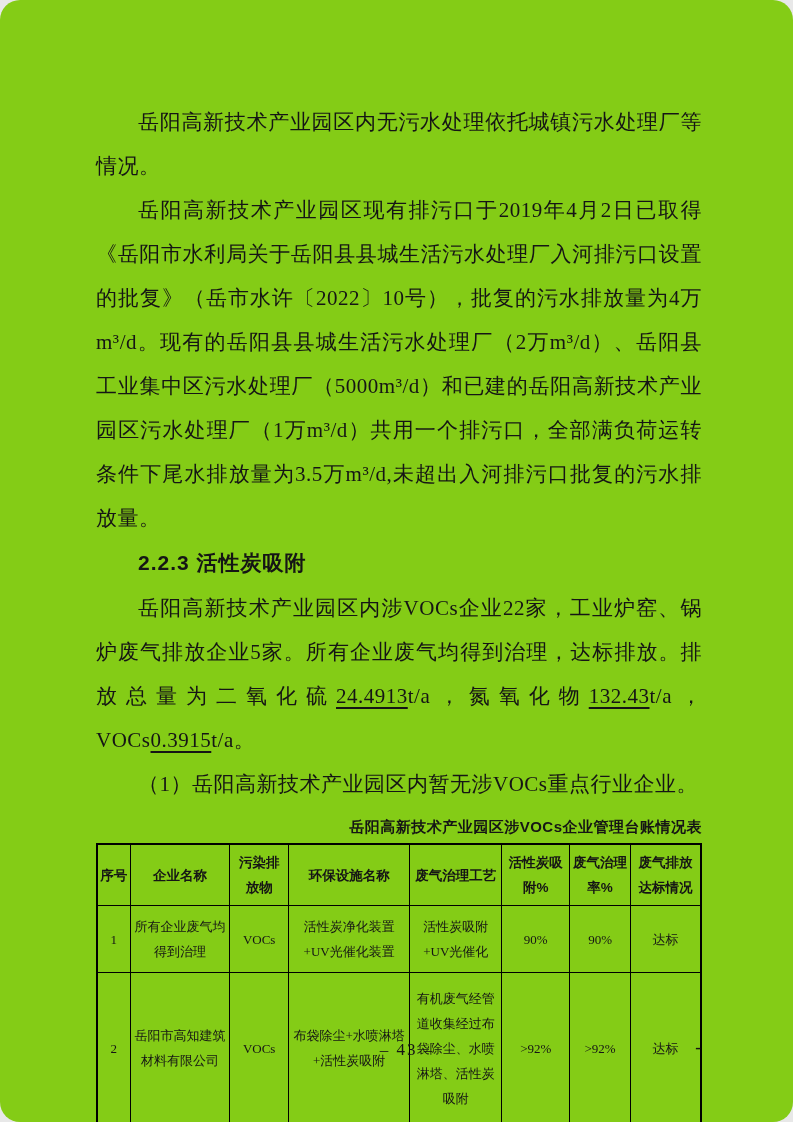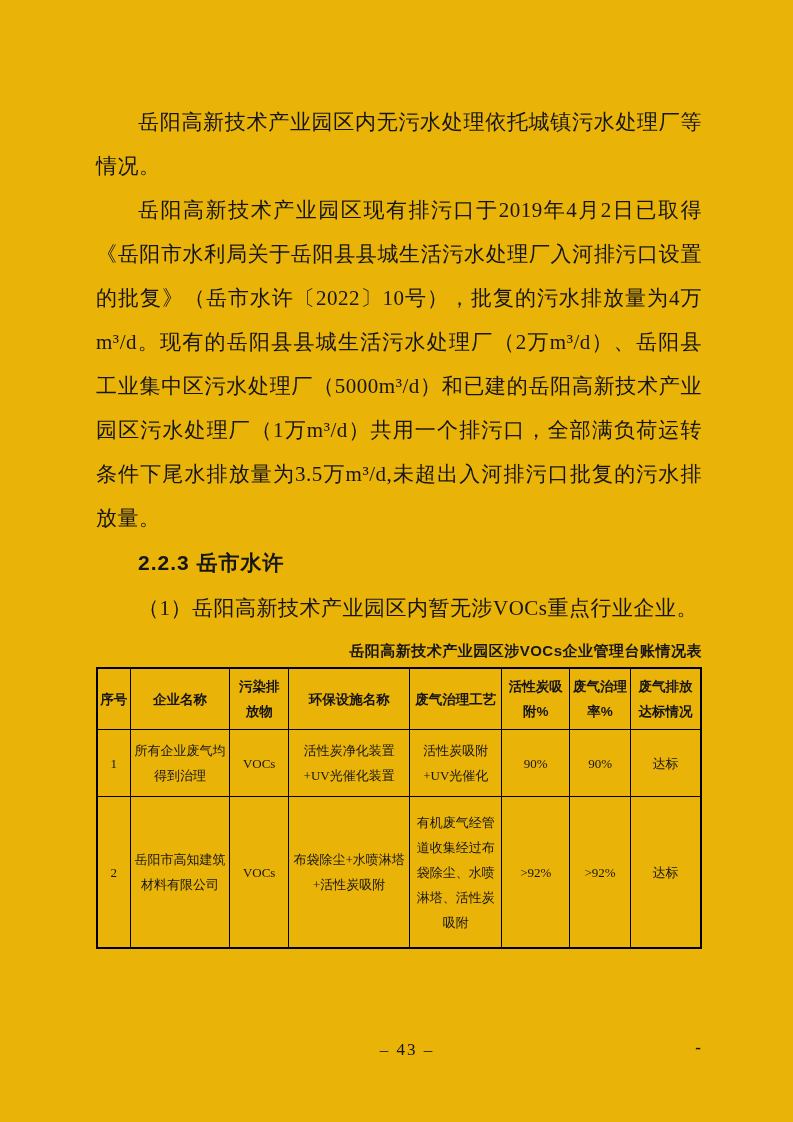--- a/index.html
+++ b/index.html
@@ -1,18 +1,18 @@
 <!DOCTYPE html>
 <html><head>
 <meta charset="utf-8">
 <style>
   html,body{margin:0;padding:0;background:#e8e8e8;}
   .page{
-    width:793px;height:1122px;background:#eab308;position:relative;overflow:hidden;
-    font-family:"Liberation Serif","DejaVu Serif",serif;color:#151515;margin:0 auto;
+    width:793px;height:1122px;background:#84cc16;position:relative;overflow:hidden;
+    font-family:"Liberation Serif","DejaVu Serif",serif;color:#151515;margin:0 auto;border-radius:20px;
   }
   .content{position:absolute;top:100px;left:96px;width:606px;}
   .body-par{
     font-size:21px;line-height:44px;text-align:justify;margin:0;
     text-indent:2em;letter-spacing:0.5px;word-break:break-word;
   }
   .section-heading{
     font-size:21px;line-height:46px;margin:0;text-indent:2em;font-weight:bold;
     font-family:"Liberation Sans","DejaVu Sans",sans-serif;letter-spacing:1px;
   }
@@ -49,22 +49,23 @@
 </head>
 <body>
 
 <div class="page">
   <div class="content">
 
     <p class="body-par">岳阳高新技术产业园区内无污水处理依托城镇污水处理厂等情况。</p>
 
     <p class="body-par">岳阳高新技术产业园区现有排污口于2019年4月2日已取得《岳阳市水利局关于岳阳县县城生活污水处理厂入河排污口设置的批复》（岳市水许〔2022〕10号），批复的污水排放量为4万m³/d。现有的岳阳县县城生活污水处理厂（2万m³/d）、岳阳县工业集中区污水处理厂（5000m³/d）和已建的岳阳高新技术产业园区污水处理厂（1万m³/d）共用一个排污口，全部满负荷运转条件下尾水排放量为3.5万m³/d,未超出入河排污口批复的污水排放量。</p>
 
-    <h3 class="section-heading">2.2.3 岳市水许</h3>
+    <h3 class="section-heading">2.2.3 活性炭吸附</h3>
 
+    <p class="body-par"><span>岳阳高新技术产业园区内涉VOCs企业22家，工业炉窑、锅炉废气排放企业5家。所有企业废气均得到治理，达标排放。排放总量为二氧化硫</span><span class="u">24.4913</span><span>t/a，氮氧化物</span><span class="u">132.43</span><span>t/a，VOCs</span><span class="u">0.3915</span><span>t/a。</span></p>
 
     <p class="body-par">（1）岳阳高新技术产业园区内暂无涉VOCs重点行业企业。</p>
 
     <div class="table-title">岳阳高新技术产业园区涉VOCs企业管理台账情况表</div>
 
     <table class="voc">
       <colgroup>
           <col style="width: 5.5%;">
           <col style="width: 16.5%;">
           <col style="width: 9.7%;">

